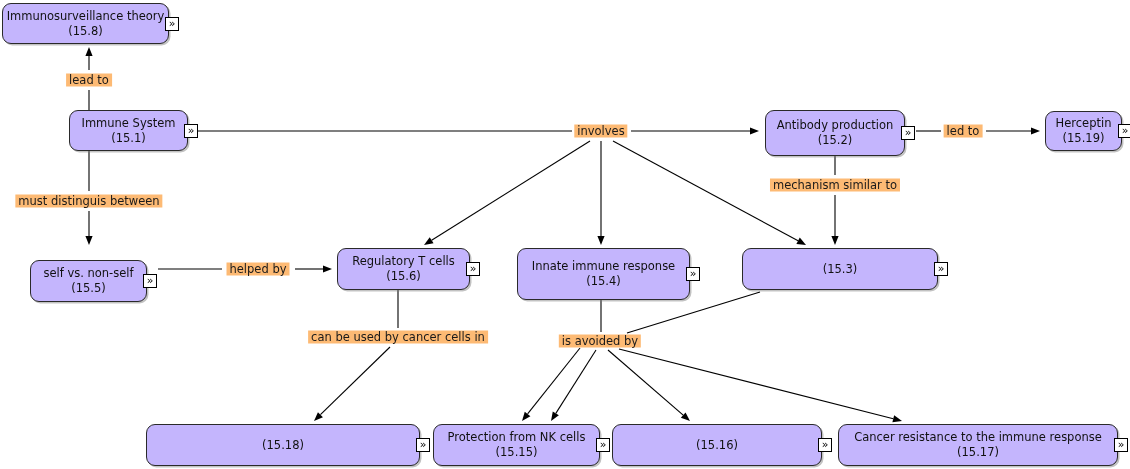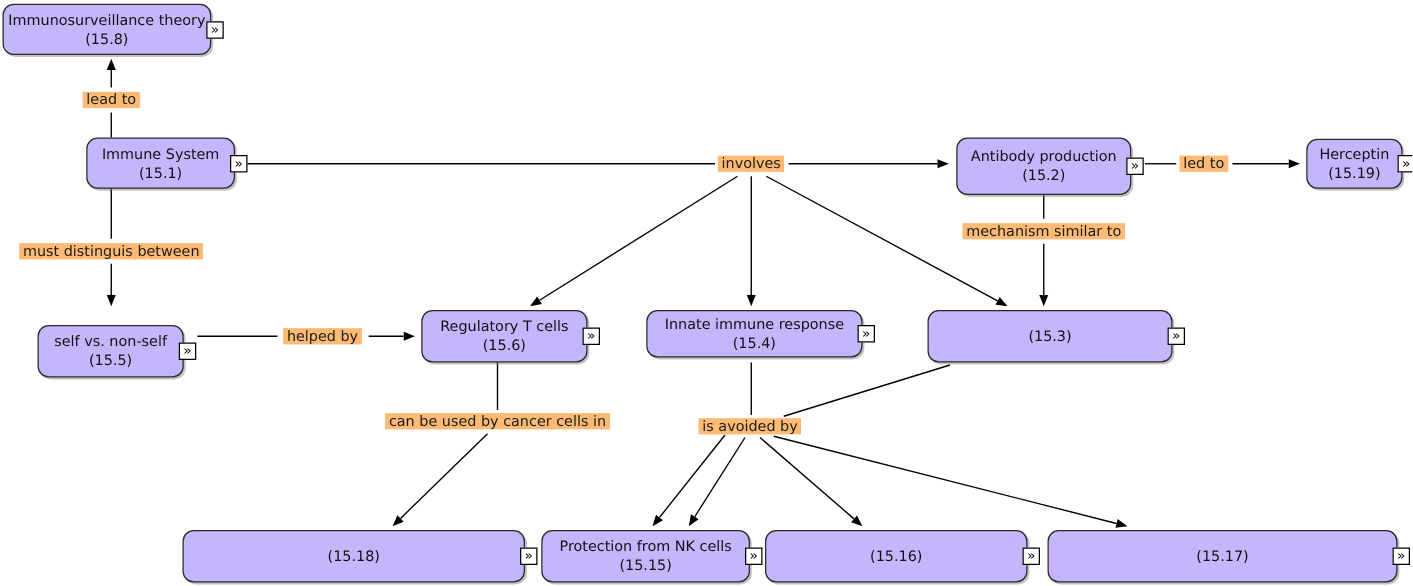--- a/index.html
+++ b/index.html
@@ -200,21 +200,21 @@
       <div class="node" style="left: 30px; top: 260px; width: 117px; height: 42px;">
         <div class="node-title">self vs. non-self</div>
         <div class="node-code">(15.5)</div>
         <div class="node-badge">»</div>
       </div>
       <div class="node" style="left: 337px; top: 248px; width: 133px; height: 42px;">
         <div class="node-title">Regulatory T cells</div>
         <div class="node-code">(15.6)</div>
         <div class="node-badge">»</div>
       </div>
-      <div class="node" style="left: 517px; top: 248px; width: 173px; height: 38px;">
+      <div class="node" style="left: 517px; top: 248px; width: 173px; height: 52px;">
         <div class="node-title">Innate immune response</div>
         <div class="node-code">(15.4)</div>
         <div class="node-badge">»</div>
       </div>
       <div class="node" style="left: 742px; top: 248px; width: 196px; height: 42px;">
         <div class="node-code">(15.3)</div>
         <div class="node-badge">»</div>
       </div>
       <div class="node" style="left: 146px; top: 424px; width: 274px; height: 42px;">
         <div class="node-code">(15.18)</div>
@@ -223,17 +223,18 @@
       <div class="node" style="left: 433px; top: 424px; width: 167px; height: 42px;">
         <div class="node-title">Protection from NK cells</div>
         <div class="node-code">(15.15)</div>
         <div class="node-badge">»</div>
       </div>
       <div class="node" style="left: 612px; top: 424px; width: 210px; height: 42px;">
         <div class="node-code">(15.16)</div>
         <div class="node-badge">»</div>
       </div>
       <div class="node" style="left: 838px; top: 424px; width: 280px; height: 42px;">
+        <div class="node-title">Cancer resistance to the immune response</div>
         <div class="node-code">(15.17)</div>
         <div class="node-badge">»</div>
       </div>
     </div>
 </div>
 
 </body></html>

